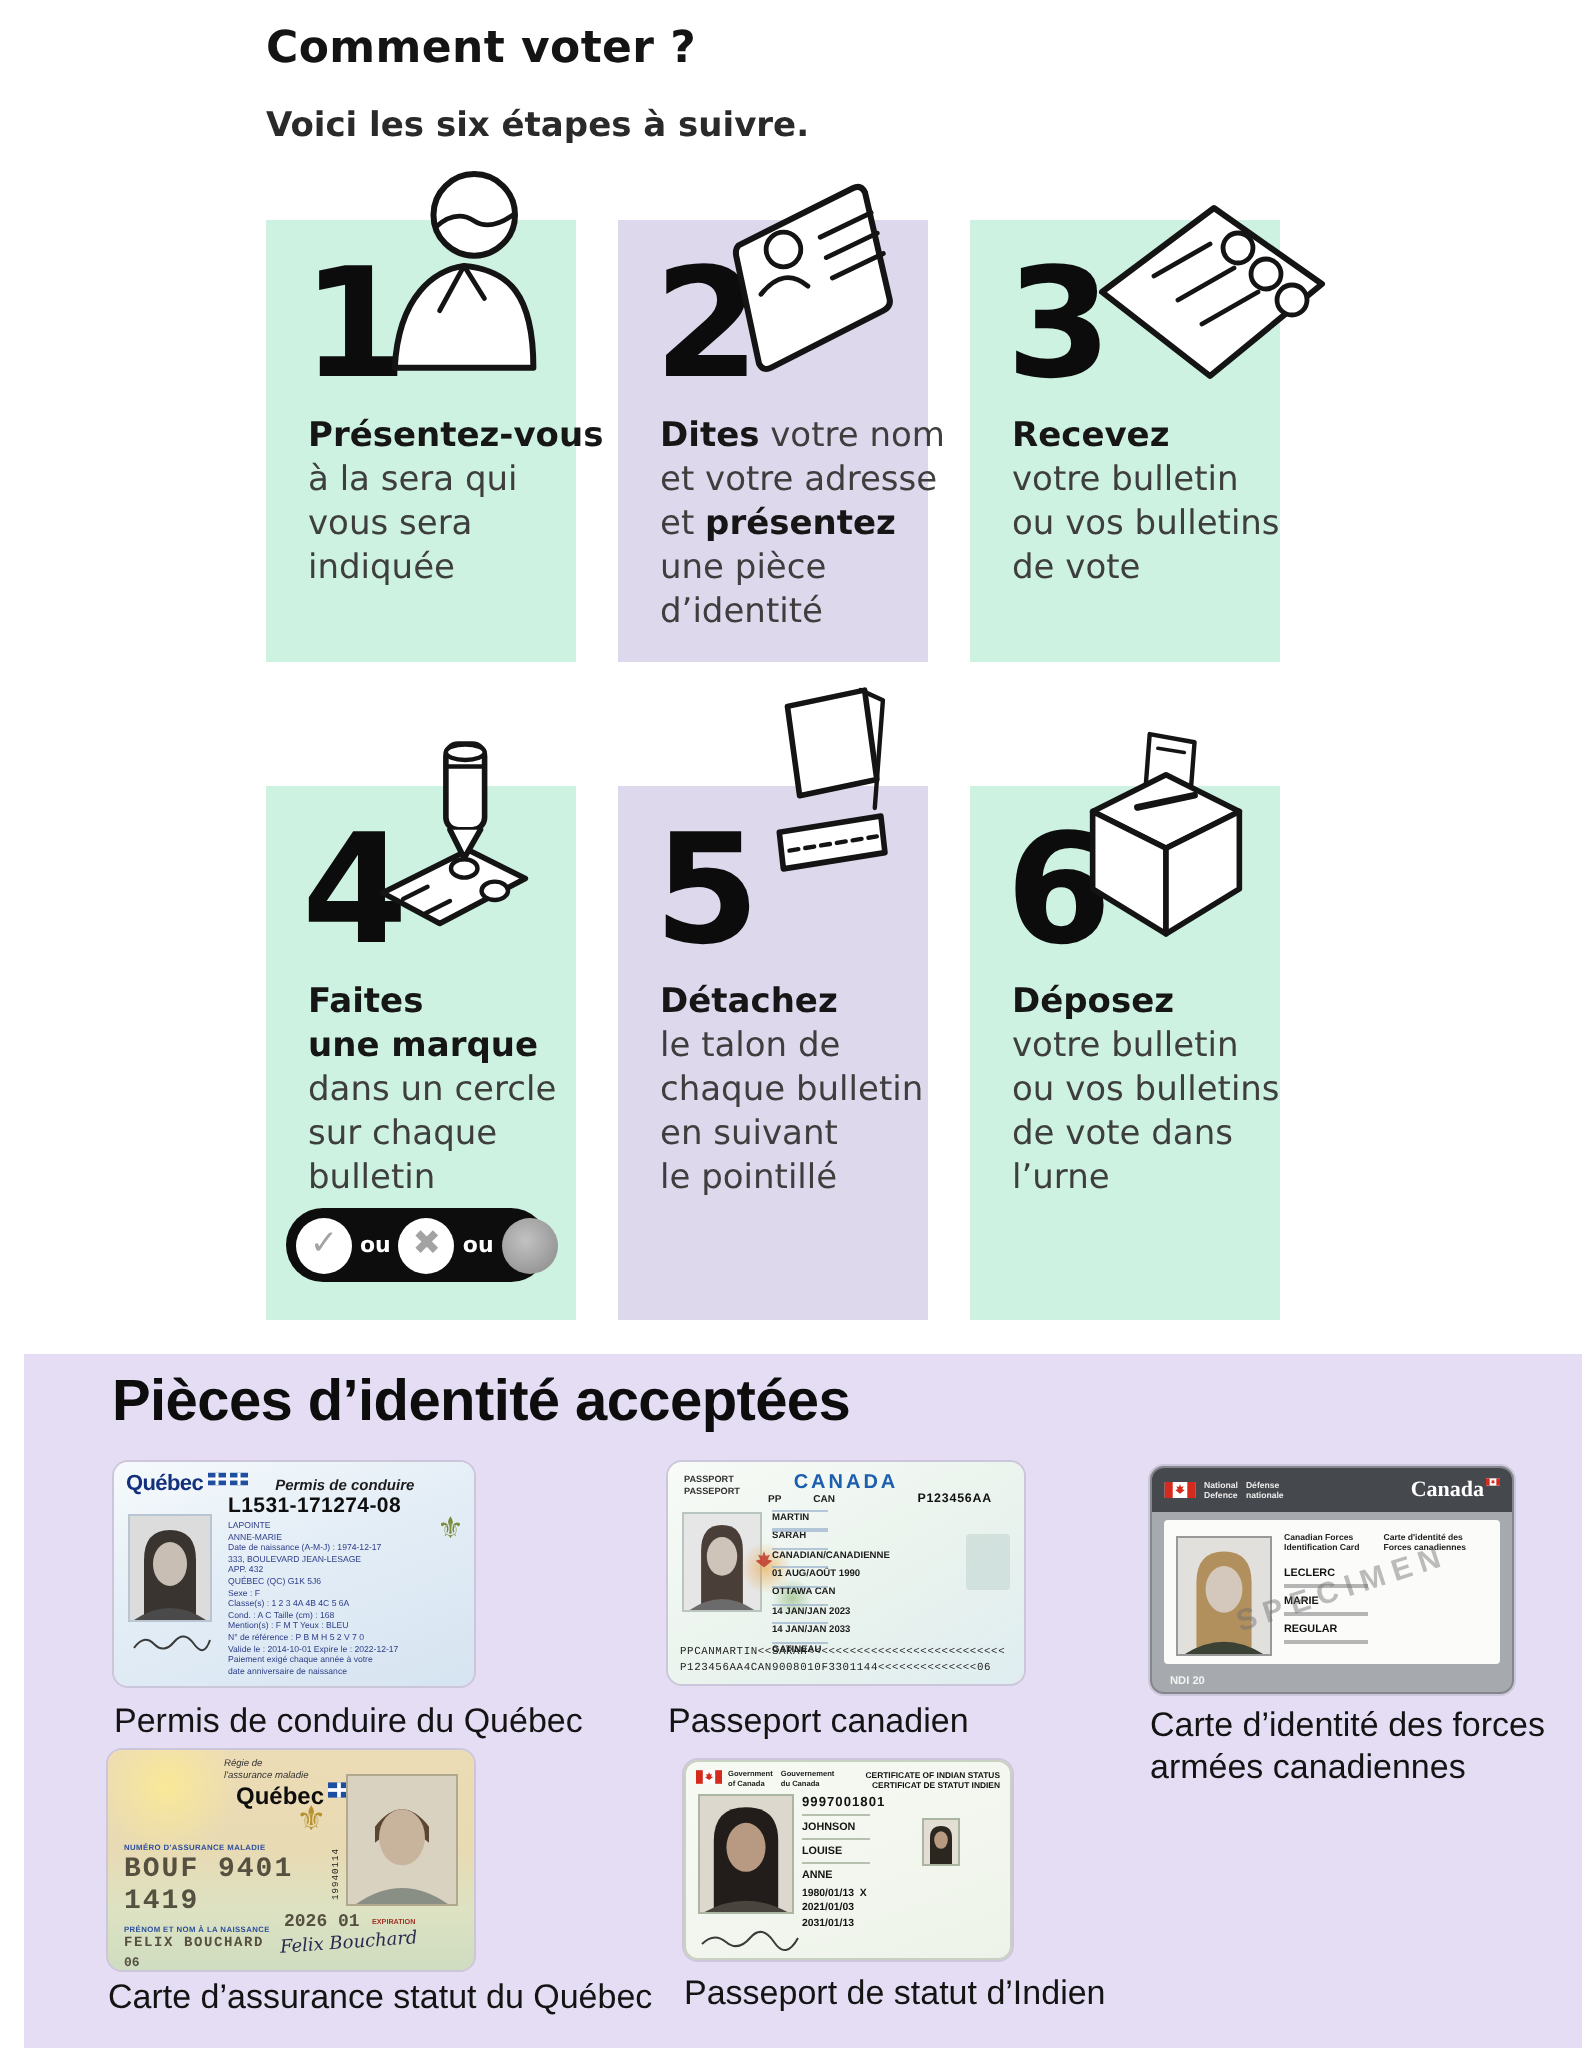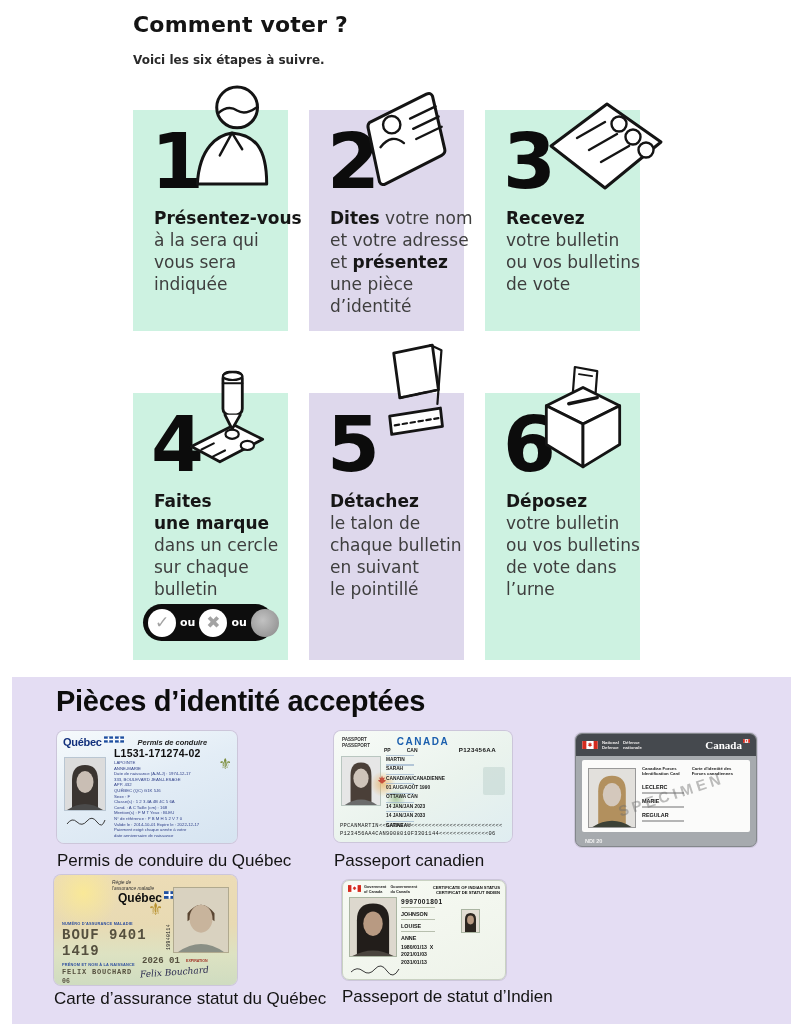--- a/index.html
+++ b/index.html
@@ -1,21 +1,21 @@
 <!DOCTYPE html>
 <html lang="fr"><head>
 <meta charset="utf-8">
 <style>
   html,body{margin:0;padding:0;background:#fff;}
   .canvas{position:relative;width:791px;height:1024px;background:#ffffff;overflow:hidden;
           font-family:"DejaVu Sans",sans-serif;color:#222;}
 
   
   .page-title{position:absolute;left:133px;top:12px;font-size:22px;font-weight:700;color:#141414;letter-spacing:.2px;}
-  .page-subtitle{position:absolute;left:133px;top:53px;font-size:12px;font-weight:600;color:#2a2a2a;}
+  .page-subtitle{position:absolute;left:133px;top:53px;font-size:17px;font-weight:600;color:#2a2a2a;}
 
   
   .step-card{position:absolute;width:155px;}
   .bg-mint{background:#cdf2e1;}
   .bg-lav{background:#ded8ec;}
   #card1{left:133px;top:110px;height:221px;}
   #card2{left:309px;top:110px;height:221px;}
   #card3{left:485px;top:110px;height:221px;}
   #card4{left:133px;top:393px;height:267px;}
   #card5{left:309px;top:393px;height:267px;}
@@ -276,21 +276,21 @@
             <rect x="5.4" width="2.2" height="9" fill="#fff"></rect>
             <rect y="3.4" width="13" height="2.2" fill="#fff"></rect>
           </svg>
         <svg width="9" height="7" viewBox="0 0 13 9">
             <rect width="13" height="9" fill="#1e4fa0"></rect>
             <rect x="5.4" width="2.2" height="9" fill="#fff"></rect>
             <rect y="3.4" width="13" height="2.2" fill="#fff"></rect>
           </svg>
         <span class="dl-title">Permis de conduire</span>
       </div>
-      <div class="dl-number">L1531-171274-02</div>
+      <div class="dl-number">L1531-171274-08</div>
       <svg class="dl-photo" viewBox="0 0 40 52" preserveAspectRatio="none">
         <rect width="40" height="52" fill="#dcdcdc"></rect>
         <path d="M7 52 L7 22 Q7 7 20 7 Q33 7 33 22 L33 52 Z" fill="#3a3430"></path>
         <ellipse cx="20" cy="24" rx="8.5" ry="11" fill="#c9beb4"></ellipse>
         <path d="M2 52 Q20 40 38 52 Z" fill="#4a4a4a"></path>
       </svg>
       <div class="dl-details">
           <div class="tline">LAPOINTE</div>
           <div class="tline">ANNE-MARIE</div>
           <div class="tline">Date de naissance (A-M-J) : 1974-12-17</div>
@@ -490,16 +490,17 @@
         <div>2021/01/03</div>
         <div>2031/01/13</div>
       </div>
       <svg class="sc-sign squiggle" width="52" height="12" viewBox="0 0 52 12">
         <path d="M2 8 Q8 2 14 7 T26 5 T38 7 T50 5" fill="none" stroke="#3a3a3a" stroke-width="1"></path>
       </svg>
     </div>
 
     <div class="doc-caption" style="left:45px;top:173px;width:260px">Permis de conduire du Québec</div>
     <div class="doc-caption" style="left:322px;top:173px;width:220px">Passeport canadien</div>
+    <div class="doc-caption" style="left:563px;top:175px;width:205px">Carte d’identité des forces armées canadiennes</div>
     <div class="doc-caption" style="left:42px;top:311px;width:300px">Carte d’assurance statut du Québec</div>
     <div class="doc-caption" style="left:330px;top:309px;width:260px">Passeport de statut d’Indien</div>
   </section>
 </div>
 
 </body></html>

